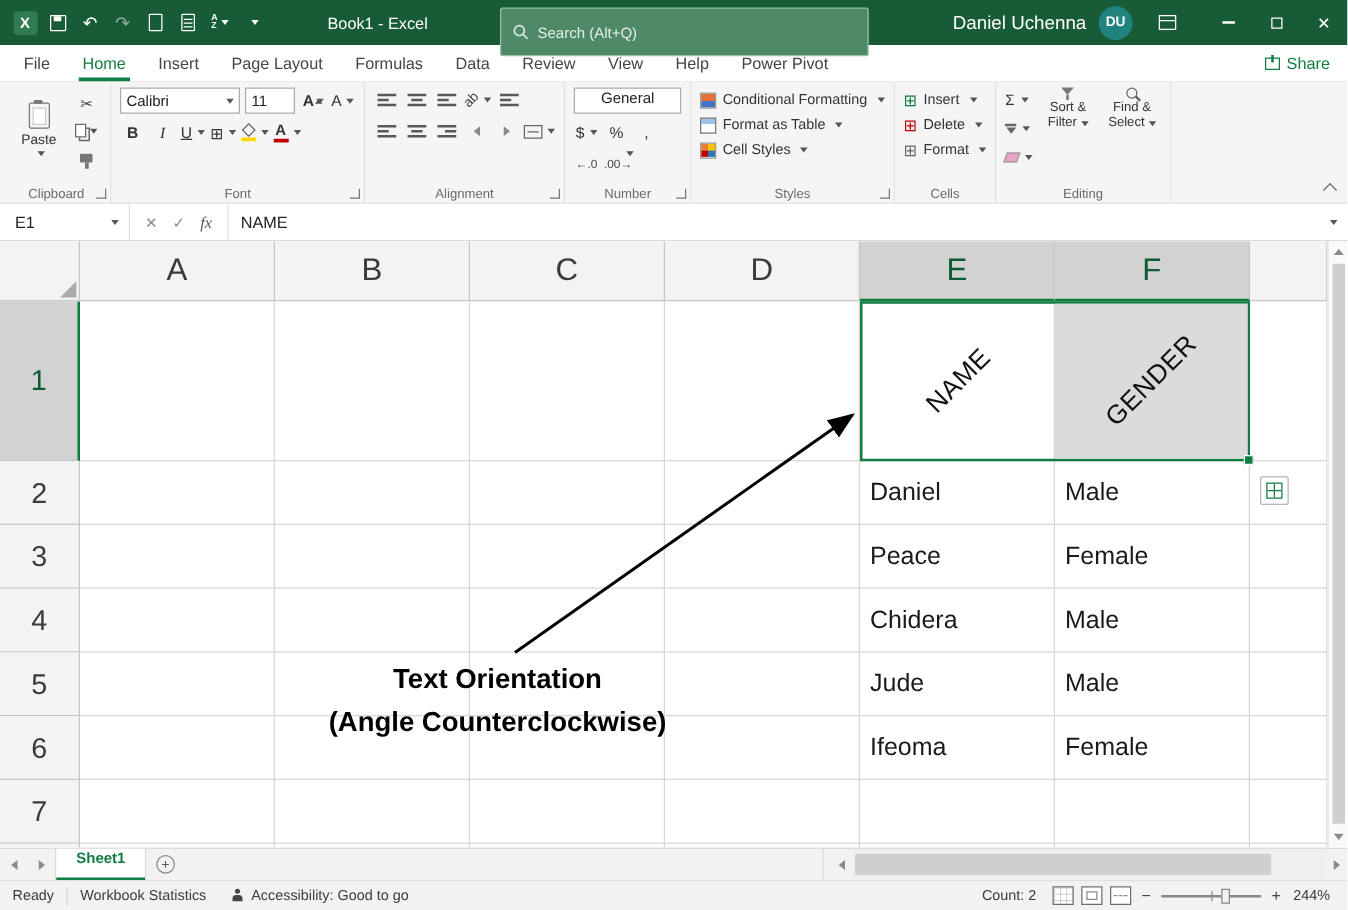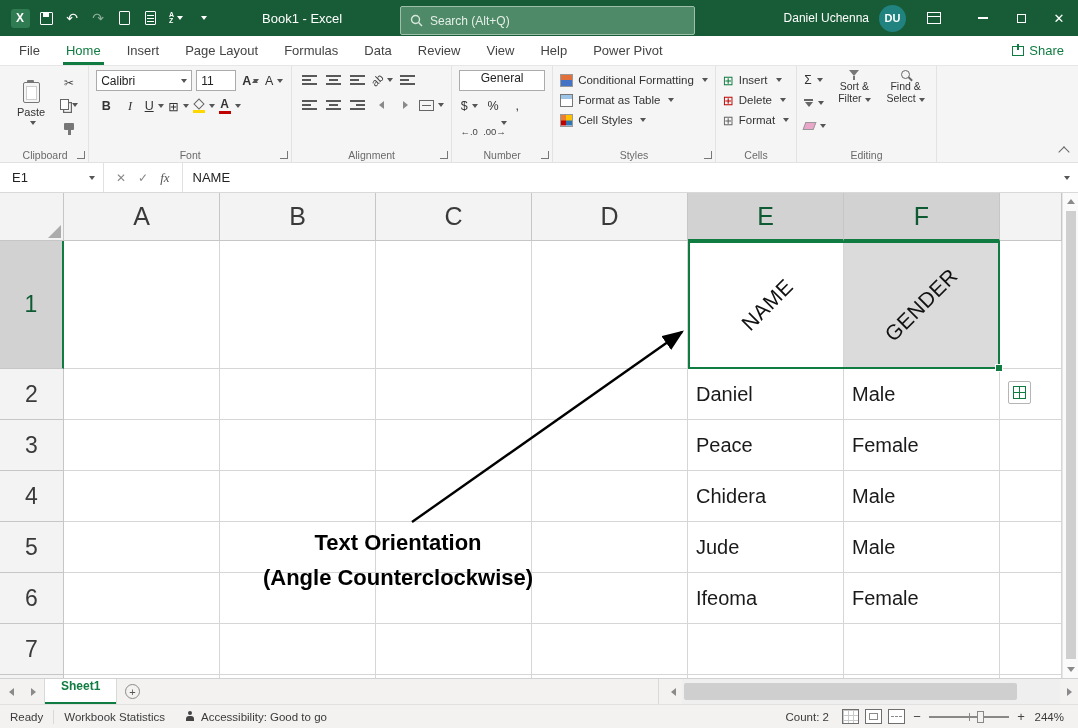--- a/index.html
+++ b/index.html
@@ -27,25 +27,25 @@
   .dim { opacity:.5; }
   .logo-box { width:19px; height:19px; background:#2F7C52; border-radius:3px; color:#fff;
     font-weight:bold; font-size:12px; display:flex; align-items:center; justify-content:center; }
   .floppy { width:13px; height:13px; border:1.5px solid #fff; border-radius:1px; position:relative; }
   .floppy i { position:absolute; left:2px; top:0; width:6px; height:4px; background:#fff; }
   .doc { width:11px; height:14px; border:1.2px solid #fff; border-radius:1px; position:relative; }
   .doc.lined::after { content:""; position:absolute; left:1px; right:1px; top:3px; height:1px;
     background:#fff; box-shadow:0 3px 0 #fff, 0 6px 0 #fff; }
   .az { display:flex; flex-direction:column; line-height:6.5px; font-size:7px; font-weight:bold; }
   .wtitle { font-size:13px; margin-left:48px; white-space:nowrap; }
-  .search { position:absolute; left:400px; top:6px; width:295px; height:29px;
+  .search { position:absolute; left:400px; top:6px; width:295px; height:39px;
     background:var(--search_box,#4E8A68); border:1px solid #9DBFAC; border-radius:2px;
     display:flex; align-items:center; gap:7px; padding-left:9px; font-size:12px; color:#E4EFE8; }
   .tspacer { flex:1; }
-  .uname { font-size:12px; margin-right:10px; }
+  .uname { font-size:15px; margin-right:10px; }
   .avatar { width:27px; height:27px; border-radius:50%; background:var(--avatar,#20837F);
     display:flex; align-items:center; justify-content:center; font-size:11px; font-weight:bold; margin-right:16px; }
   .ropt { width:14px; height:12px; border:1.2px solid #fff; position:relative; }
   .ropt::after { content:""; position:absolute; left:0; right:0; top:3px; height:1.2px; background:#fff; }
   .wctl { width:38px; height:36px; display:flex; align-items:center; justify-content:center; font-size:13px; }
   .minbar { width:10px; height:1.5px; background:#fff; }
   .maxbox { width:9px; height:9px; border:1.2px solid #fff; }
 
   
   .tabrow { flex:0 0 30px; background:#fff; display:flex; align-items:center;

